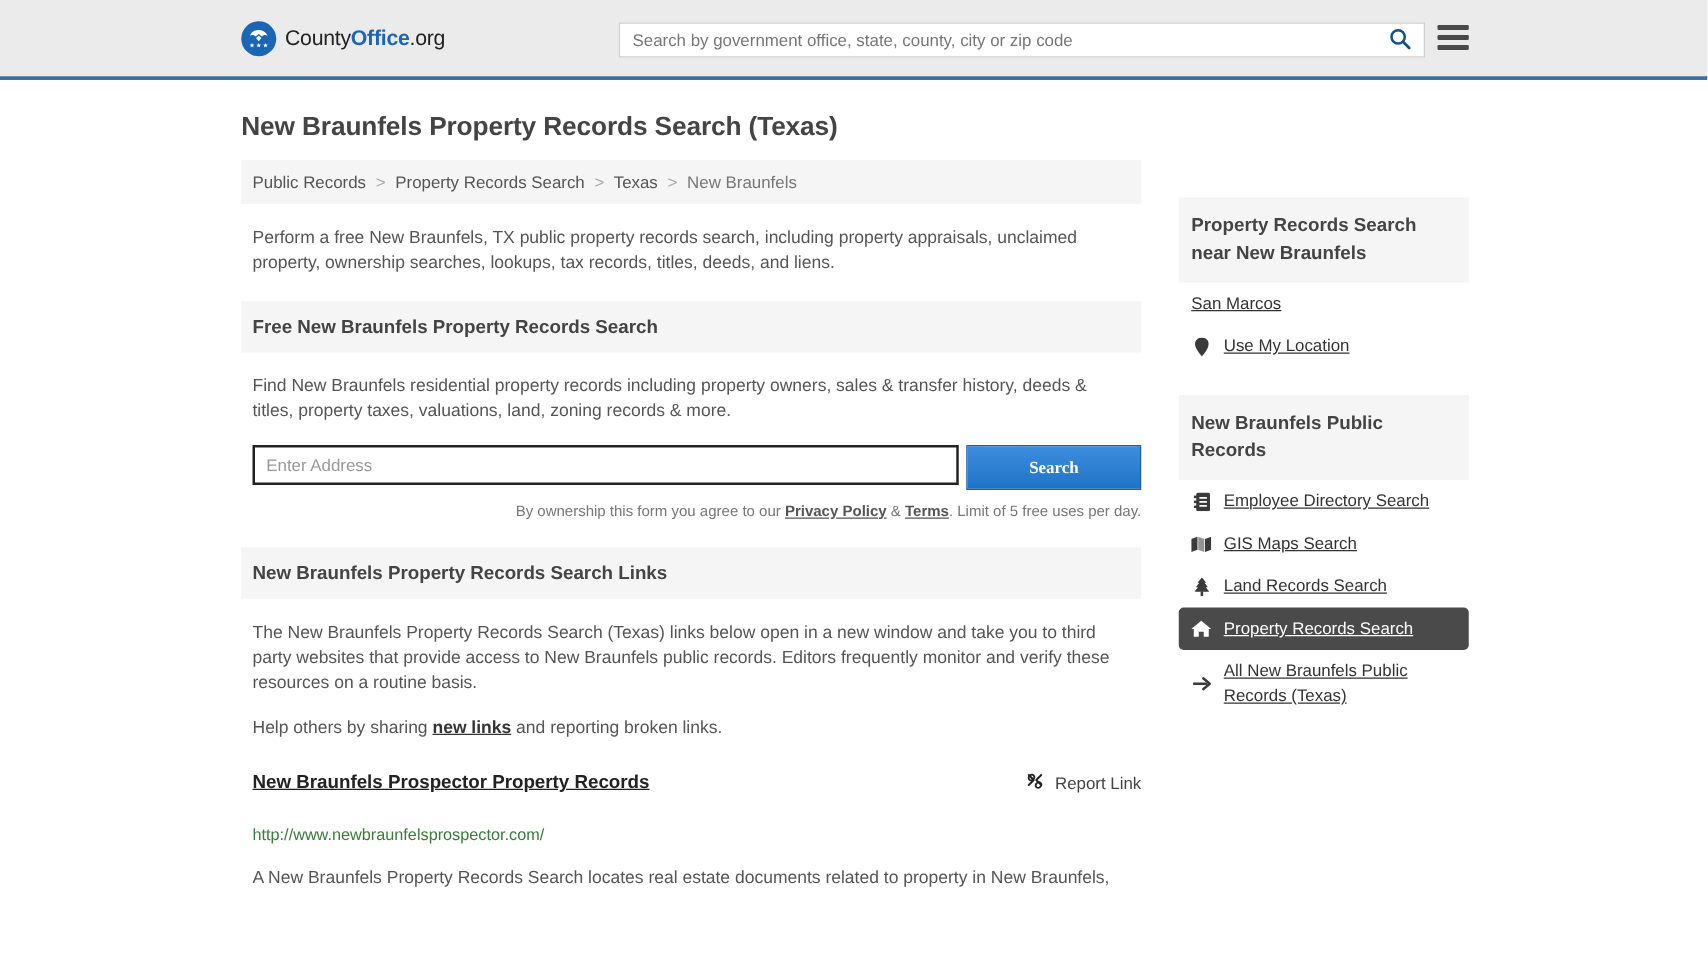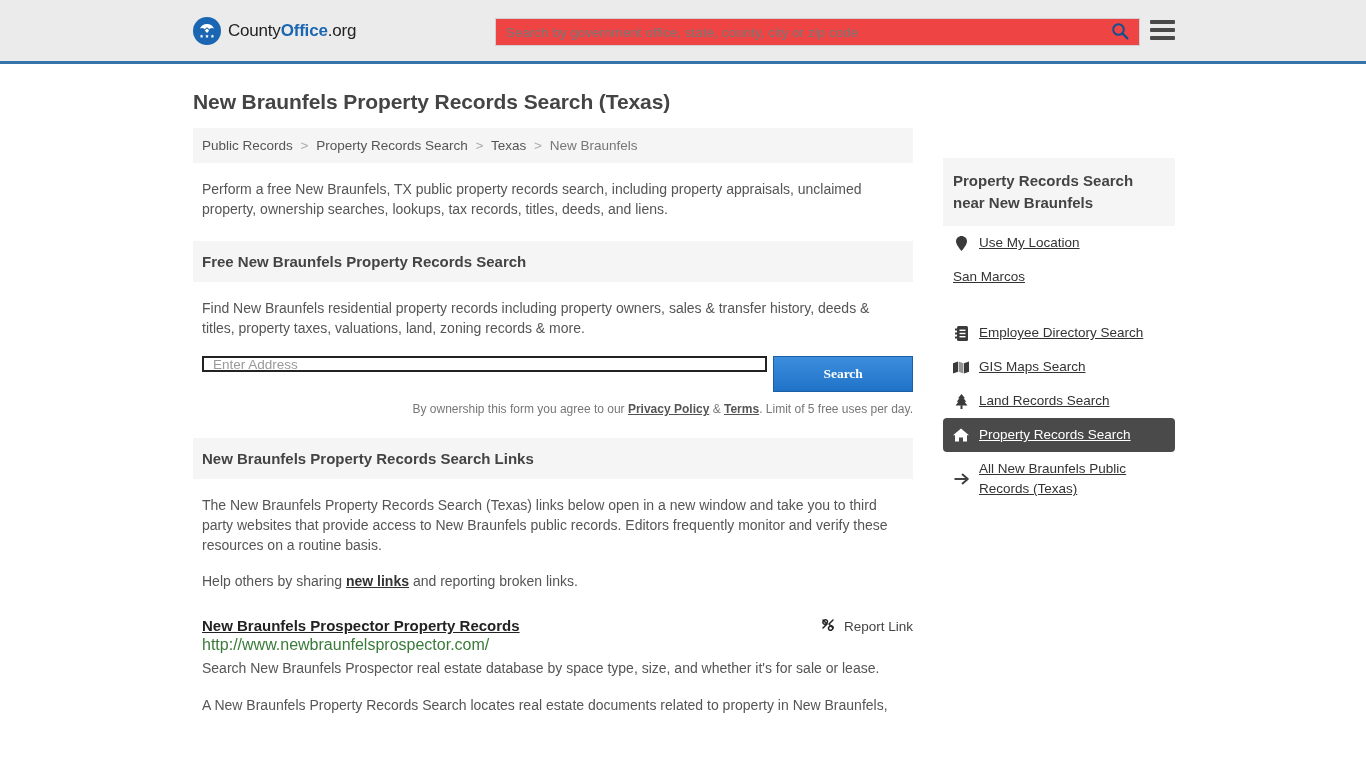--- a/index.html
+++ b/index.html
@@ -45,21 +45,21 @@
   .logo-county { color: #222222; }
   .logo-office { color: #1a66b3; font-weight: bold; }
   .logo-org { color: #222222; }
 
   .search-shell {
     position: absolute;
     left: 495px;
     top: 18px;
     width: 645px;
     height: 28px;
-    background: #ef4444;
+    background: #ffffff;
     border: 1px solid #cfcfcf;
     display: flex;
     align-items: center;
   }
   .search-input {
     border: none;
     outline: none;
     flex: 1;
     height: 26px;
     padding: 0 10px;
@@ -144,21 +144,21 @@
     color: #444444;
   }
 
   .form-row {
     display: flex;
     margin-top: 18px;
     padding-left: 9px;
   }
   .addr-input {
     width: 575px;
-    height: 16px;
+    height: 32px;
     border: 2px solid #222222;
     padding: 0 9px;
     font-size: 13.5px;
     font-family: "Liberation Sans", sans-serif;
     color: #333333;
     outline: none;
   }
   .addr-input::placeholder { color: #999999; }
   .search-submit {
     width: 142px;
@@ -202,23 +202,23 @@
   .report-link {
     display: flex;
     align-items: center;
     gap: 8px;
     font-size: 13.5px;
     color: #444444;
     cursor: pointer;
     white-space: nowrap;
   }
   .result-url {
-    font-size: 16px;
+    font-size: 13px;
     color: #3a7a3a;
-    margin-top: 0;
+    margin-top: 24px;
   }
   .result-desc {
     font-size: 14px;
     line-height: 22px;
     color: #555555;
     margin-top: 3px;
   }
 
   
   .side-head {
@@ -343,49 +343,49 @@
                 <path d="M3 3 L7 7 M7 7 L3 11" fill="none" stroke="#222" stroke-width="1.5" stroke-linecap="round"></path>
                 <path d="M13 3 L9 7 M9 7 L13 11" fill="none" stroke="#222" stroke-width="1.5" stroke-linecap="round"></path>
                 <ellipse cx="5.2" cy="5" rx="2.4" ry="2" fill="none" stroke="#222" stroke-width="1.4" transform="rotate(-45 5.2 5)"></ellipse>
                 <ellipse cx="10.8" cy="11" rx="2.4" ry="2" fill="none" stroke="#222" stroke-width="1.4" transform="rotate(-45 10.8 11)"></ellipse>
               </svg>
             </span>
             <span>Report Link</span>
           </span>
         </div>
         <div class="result-url">http://www.newbraunfelsprospector.com/</div>
-        <div class="result-desc">Search New Braunfels Prospector real estate database by space type, size, and whether it's for sale or lease.</div>
       </div>
 
 
       <p class="body-text">A New Braunfels Property Records Search locates real estate documents related to property in New Braunfels,</p>
     </div>
 
     <div class="side-col">
 
       <div class="side-block">
         <div class="side-head">Property Records Search near New Braunfels</div>
         <ul class="side-list">
+          <li class="side-item plain">
+            <a href="#">San Marcos</a>
+          </li>
           <li class="side-item">
             <span class="side-ico">
               <svg width="11" height="15" viewBox="0 0 11 15">
                 <path d="M5.5 0 C2.5 0 0 2.3 0 5.2 C0 9 5.5 15 5.5 15 C5.5 15 11 9 11 5.2 C11 2.3 8.5 0 5.5 0 Z" fill="#3a3a3a"></path>
               </svg>
             </span>
             <a href="#">Use My Location</a>
           </li>
-          <li class="side-item plain">
-            <a href="#">San Marcos</a>
-          </li>
         </ul>
       </div>
 
       <div class="side-gap"></div>
 
       <div class="side-block">
+        <div class="side-head">New Braunfels Public Records</div>
         <ul class="side-list">
 
           <li class="side-item">
             <span class="side-ico">
               <svg width="13" height="15" viewBox="0 0 13 15">
                 <rect x="2" y="0" width="11" height="15" rx="1.5" fill="currentColor"></rect>
                 <rect x="0" y="2.5" width="3" height="2" fill="currentColor"></rect>
                 <rect x="0" y="6.5" width="3" height="2" fill="currentColor"></rect>
                 <rect x="0" y="10.5" width="3" height="2" fill="currentColor"></rect>
                 <rect x="4.5" y="3.6" width="6" height="1.4" fill="#ffffff"></rect>

